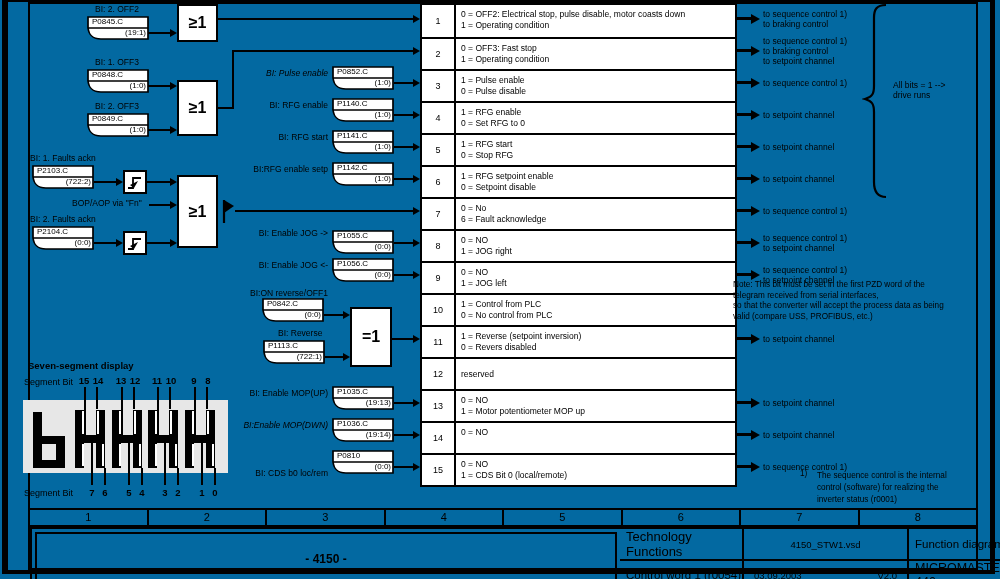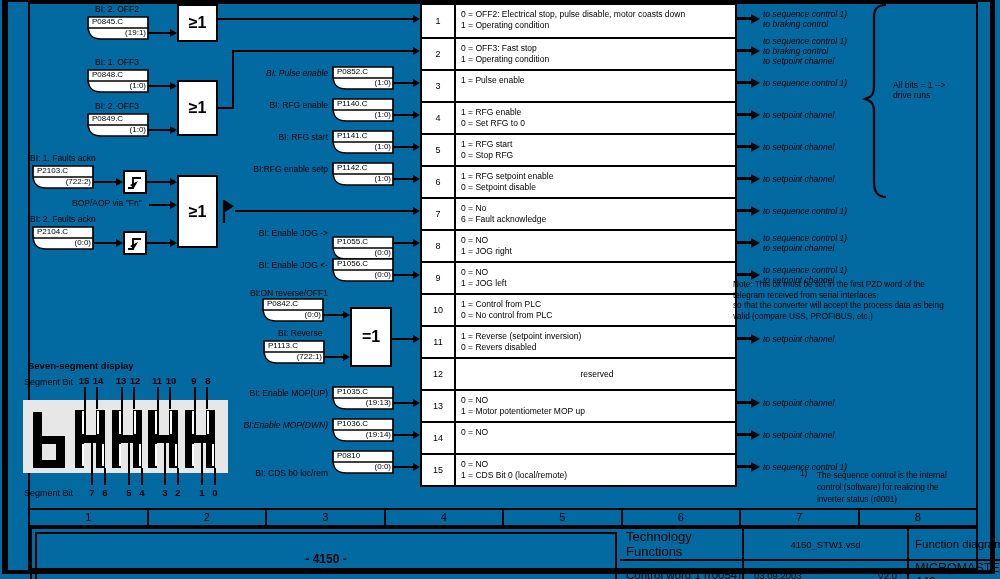--- a/index.html
+++ b/index.html
@@ -21,22 +21,22 @@
   .bico{position:absolute;width:62px;height:24px;}
   .bico svg{position:absolute;left:0;top:0;}
   .bico .p{position:absolute;left:5px;top:1px;font-size:8px;white-space:nowrap;}
   .bico .v{position:absolute;right:3px;top:12px;font-size:8px;white-space:nowrap;margin-left:19px;}
   .edgebox{position:absolute;width:24px;height:24px;box-sizing:border-box;border:2px solid #000;background:#fff;}
   #ctable{position:absolute;left:420px;top:3px;width:317px;box-sizing:border-box;border:2px solid #000;background:#fff;}
   .trow{display:flex;height:32px;box-sizing:border-box;border-top:2px solid #000;}
   .trow:first-child{border-top:none;}
   .tbit{width:34px;box-sizing:border-box;border-right:2px solid #000;display:flex;align-items:center;justify-content:center;font-size:9px;}
   .tdesc{flex:1;padding:4px 2px 0 5px;font-size:8.5px;line-height:11px;}
-  .tdesc.single{padding-top:10px;text-align:center;}
-  .outlbl{position:absolute;left:763px;font-size:8.5px;line-height:10px;white-space:nowrap;font-style:italic;}
+  .tdesc.single{padding-top:10px;}
+  .outlbl{position:absolute;left:763px;font-size:8.5px;line-height:10px;white-space:nowrap;}
   .notetxt{position:absolute;font-size:8.2px;line-height:10.5px;white-space:nowrap;}
   #ruler{position:absolute;left:28px;top:508px;width:950px;height:19px;box-sizing:border-box;
          border:2px solid #000;display:flex;}
   #ruler .rcell{flex:1;box-sizing:border-box;border-right:2px solid #000;text-align:center;font-size:11px;line-height:15px;}
   #ruler .rcell:last-child{border-right:none;}
   #tblock{position:absolute;left:28px;top:527px;width:950px;height:43px;box-sizing:border-box;
           border:2px solid #000;display:grid;grid-template-columns:590px 122px 165px auto;grid-template-rows:1fr 1fr;}
   #tblock .c{box-sizing:border-box;display:flex;align-items:center;}
   .bb{border-bottom:2px solid #000;}
   .bl{border-left:2px solid #000;}
@@ -182,21 +182,21 @@
   </div>
   <span class="rlbl" style="top:164px;">BI:RFG enable setp</span>
   <div class="bico" style="left:332px;top:162px;">
     <svg width="62" height="24" viewBox="0 0 62 24">
         <path d="M1,1 L61,1 L61,23 L14,23 C5,23 2,19 1,12 Z M1,12 L61,12" fill="#fff" stroke="#000" stroke-width="1.7"></path>
       </svg>
     <span class="p">P1142.C</span>
     <span class="v">(1:0)</span>
   </div>
   <span class="rlbl" style="top:228px;">BI: Enable JOG -&gt;</span>
-  <div class="bico" style="left:332px;top:236px;">
+  <div class="bico" style="left:332px;top:230px;">
     <svg width="62" height="24" viewBox="0 0 62 24">
         <path d="M1,1 L61,1 L61,23 L14,23 C5,23 2,19 1,12 Z M1,12 L61,12" fill="#fff" stroke="#000" stroke-width="1.7"></path>
       </svg>
     <span class="p">P1055.C</span>
     <span class="v">(0:0)</span>
   </div>
   <span class="rlbl" style="top:260px;">BI: Enable JOG &lt;-</span>
   <div class="bico" style="left:332px;top:258px;">
     <svg width="62" height="24" viewBox="0 0 62 24">
         <path d="M1,1 L61,1 L61,23 L14,23 C5,23 2,19 1,12 Z M1,12 L61,12" fill="#fff" stroke="#000" stroke-width="1.7"></path>
@@ -282,20 +282,21 @@
         <div class="tbit">2</div>
         <div class="tdesc">
           <div>0 = OFF3: Fast stop</div>
           <div>1 = Operating condition</div>
         </div>
       </div>
     <div class="trow">
         <div class="tbit">3</div>
         <div class="tdesc">
           <div>1 = Pulse enable</div>
+          <div>0 = Pulse disable</div>
         </div>
       </div>
     <div class="trow">
         <div class="tbit">4</div>
         <div class="tdesc">
           <div>1 = RFG enable</div>
           <div>0 = Set RFG to 0</div>
         </div>
       </div>
     <div class="trow">

